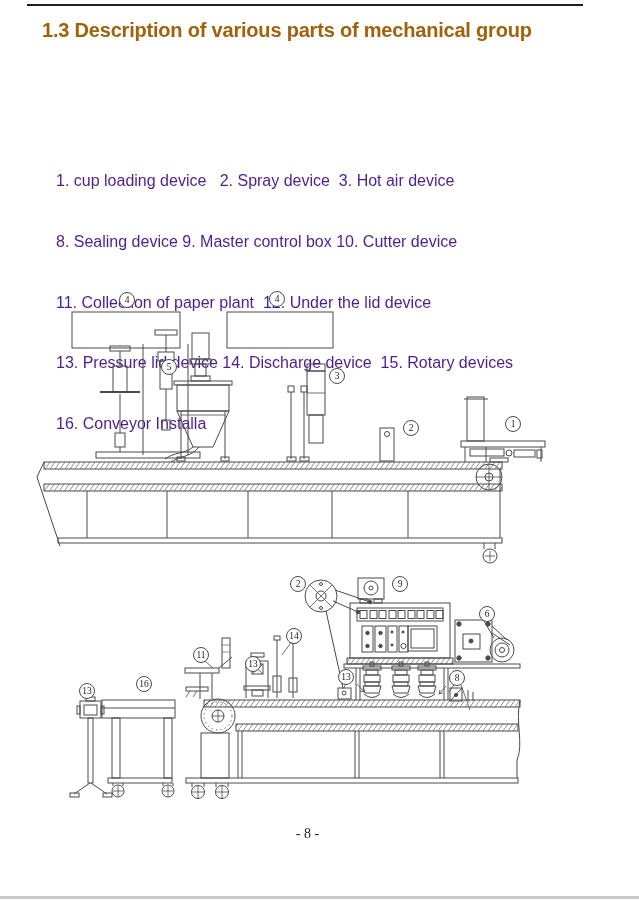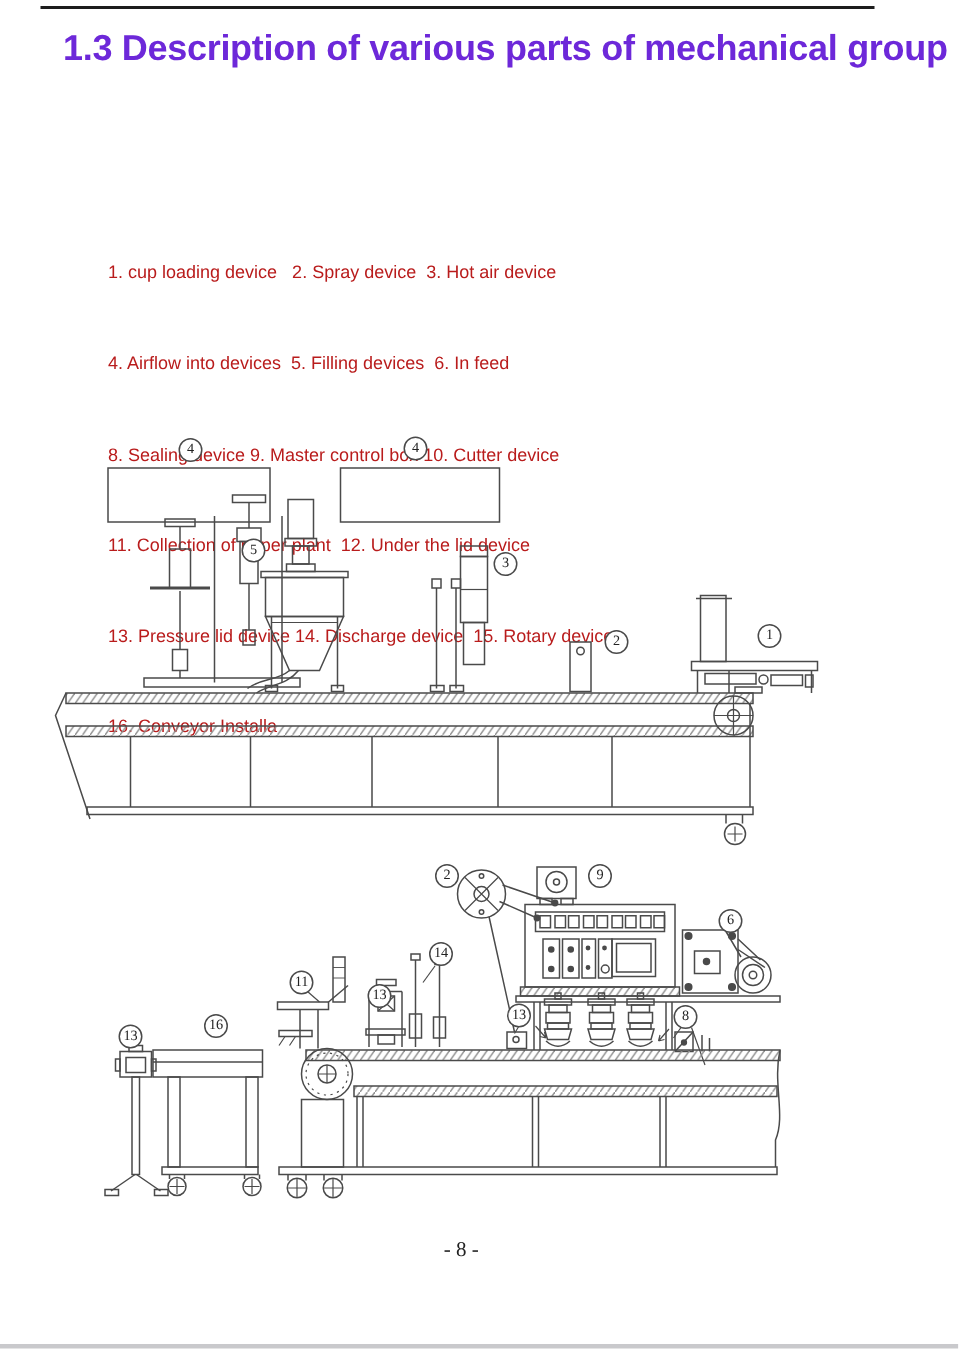--- a/index.html
+++ b/index.html
@@ -3,25 +3,25 @@
 <meta charset="utf-8">
 <style>
   html,body { margin:0; padding:0; background:#ffffff; }
   .page {
     position:relative; width:639px; height:900px; background:#fff;
     font-family:"Liberation Sans", sans-serif; overflow:hidden;
   }
   .rule-top { position:absolute; left:27px; top:4px; width:556px; height:2px; background:#1d1d1d; }
   .title {
     position:absolute; left:42px; top:19px; margin:0;
-    font-size:24px; font-weight:bold; color:#6d28d9; letter-spacing:-0.2px; white-space:nowrap;text-align:center;
+    font-size:20px; font-weight:bold; color:#a16207; letter-spacing:-0.2px; white-space:nowrap;text-align:center;
   }
   .parts-list {
     position:absolute; left:56px; top:131px;
-    font-size:12px; line-height:20.2px; color:#b91c1c; white-space:pre;margin-left:16px;
+    font-size:16px; line-height:20.2px; color:#4c1d95; white-space:pre;
   }
   .pline { height:20.2px; }
   svg.diagram { position:absolute; left:0; }
   .callout {
     position:absolute; width:16px; height:16px; box-sizing:border-box;
     border:1px solid #4a4a4a; border-radius:50%; background:#fff;
     display:flex; align-items:center; justify-content:center;
     font-family:"Liberation Serif", serif; font-size:9.5px; color:#222;
   }
   .page-number {
@@ -34,21 +34,20 @@
 <body>
 
 <div class="page">
 
   <div class="rule-top"></div>
 
   <h1 class="title">1.3 Description of various parts of mechanical group</h1>
 
   <div class="parts-list">
     <div class="pline">1. cup loading device   2. Spray device  3. Hot air device</div>
-    <div class="pline">4. Airflow into devices  5. Filling devices  6. In feed</div>
     <div class="pline">8. Sealing device 9. Master control box 10. Cutter device</div>
     <div class="pline">11. Collection of paper plant  12. Under the lid device</div>
     <div class="pline">13. Pressure lid device 14. Discharge device  15. Rotary devices</div>
     <div class="pline">16. Conveyor Installa</div>
   </div>
 
   <svg class="diagram" style="top:280px" width="639" height="290" viewBox="0 280 639 290">
     <defs>
       <pattern id="hU" width="5" height="7" patternUnits="userSpaceOnUse">
         <path d="M0,7 L5,0" stroke="#8f8f8f" stroke-width="1" fill="none"></path>

